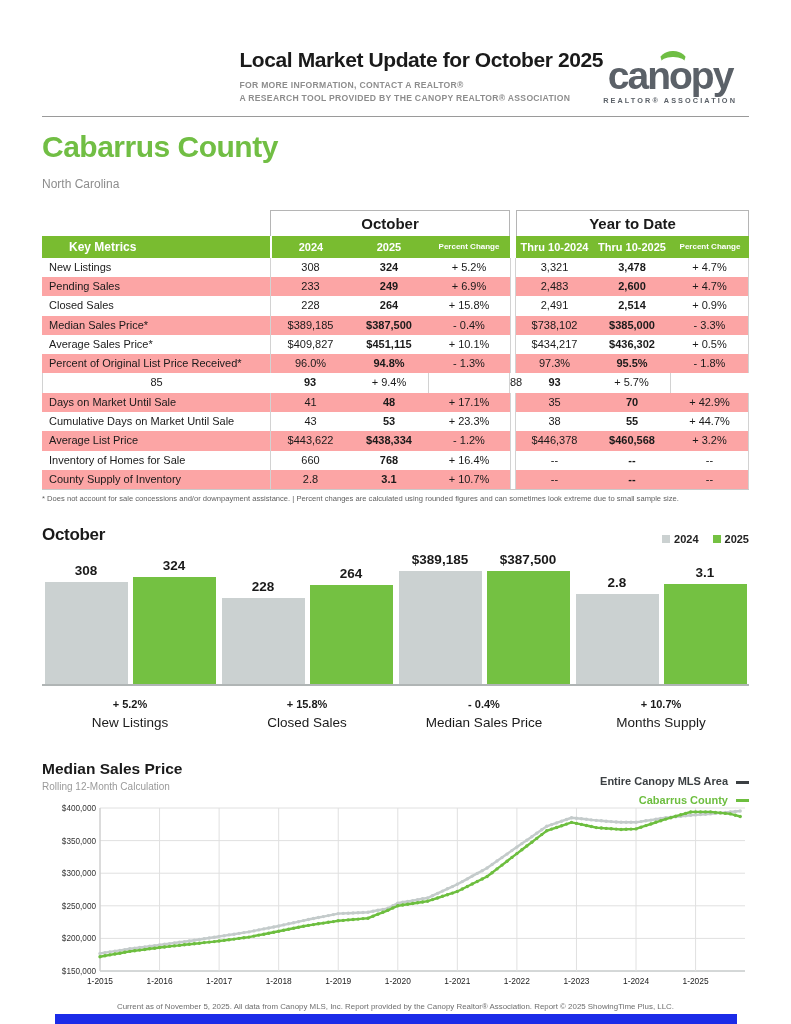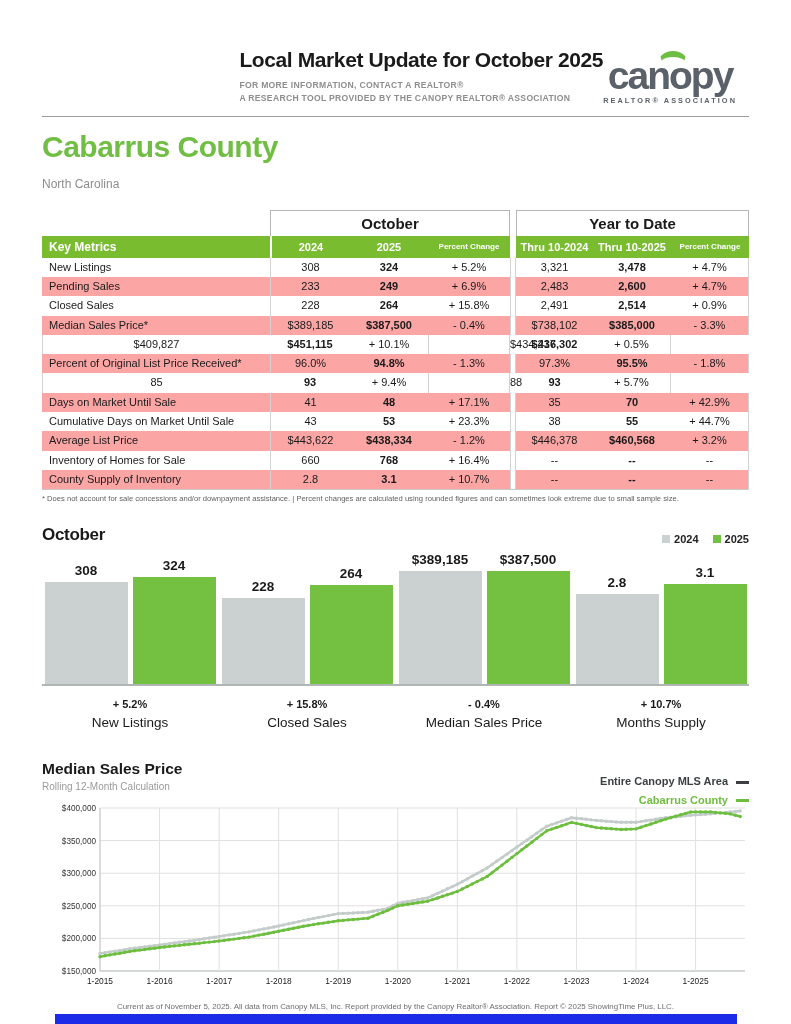--- a/index.html
+++ b/index.html
@@ -19,21 +19,21 @@
   .rule{border:none;border-top:1px solid #9a9a9a;margin:10px 42px 0 42px;}
   .region{font-size:30px;font-weight:bold;color:#71be44;letter-spacing:-0.5px;margin:13px 0 0 42px;}
   .state{font-size:12px;color:#8d8d8d;margin:13px 0 0 42px;}
 
   
   .tbl{margin:19px 0 0 42px;width:707px;font-size:11px;}
   .grid{display:grid;grid-template-columns:228px 80px 78px 82px 6px 77px 78px 78px;}
   .ghead{height:26px;line-height:26px;text-align:center;font-size:15px;font-weight:bold;}
   .ghead .boxed{border:1px solid #b5b5b5;border-bottom:none;}
   .greenrow{height:22px;line-height:22px;background:#79bc30;color:#fff;font-weight:bold;text-align:center;}
-  .greenrow .km{text-align:left;padding-left:7px;font-size:12px;background:#79bc30;}
+  .greenrow .km{text-align:left;padding-left:7px;font-size:12px;background:#79bc30;margin-left:20px;}
   .greenrow .cell{font-size:11px;background:#79bc30;}
   .greenrow .pc{font-size:8px;background:#79bc30;}
   .greenrow .sep{border-left:2px solid #fff;}
   .greenrow .gap{background:#fff;}
   .trow{height:19.3px;line-height:19.3px;}
   .trow.alt .c{background:#fca5a5;}
   .trow .c{text-align:center;}
   .trow .m{text-align:left;padding-left:7px;}
   .trow .b{font-weight:bold;}
   .vl{border-left:1px solid #d2d2d2;}
@@ -143,20 +143,21 @@
           <div class="c m">Median Sales Price*</div>
           <div class="c vl">$389,185</div>
           <div class="c b">$387,500</div>
           <div class="c">- 0.4%</div>
           <div class="gapc vl vr"></div>
           <div class="c">$738,102</div>
           <div class="c b">$385,000</div>
           <div class="c vr">- 3.3%</div>
         </div>
         <div class="grid trow">
+          <div class="c m">Average Sales Price*</div>
           <div class="c vl">$409,827</div>
           <div class="c b">$451,115</div>
           <div class="c">+ 10.1%</div>
           <div class="gapc vl vr"></div>
           <div class="c">$434,217</div>
           <div class="c b">$436,302</div>
           <div class="c vr">+ 0.5%</div>
         </div>
         <div class="grid trow alt">
           <div class="c m">Percent of Original List Price Received*</div>

